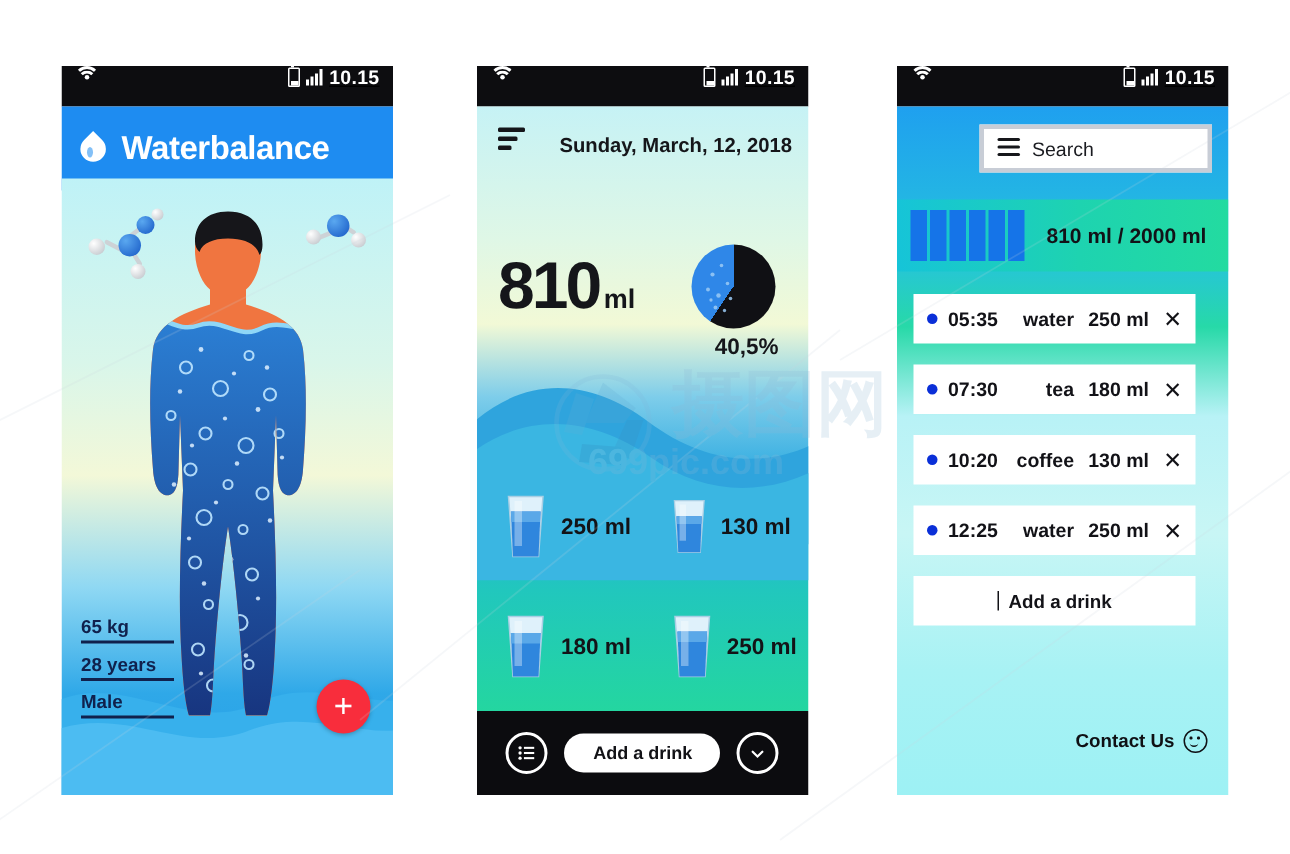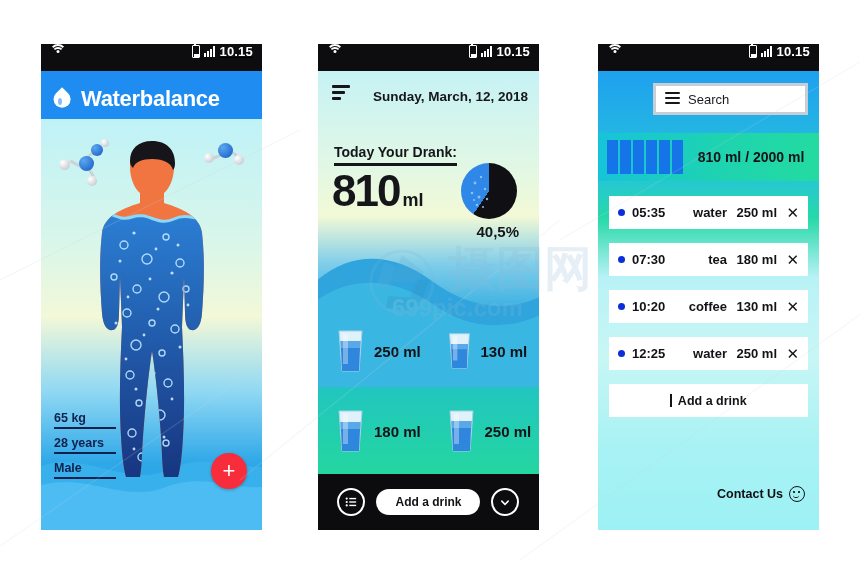--- a/index.html
+++ b/index.html
@@ -123,21 +123,21 @@
     box-sizing:border-box;cursor:text;margin-left:44px;}
   .sh{width:15px;}
   .sh span{display:block;height:2.5px;background:#16171b;margin-bottom:2.5px;border-radius:1px;}
   .search-text{font-size:13px;color:#1a1b20;}
   .prog-wrap{position:absolute;left:0;top:62px;width:100%;height:48px;
     background:linear-gradient(90deg,#16c4d8 0%,#1ed3b0 55%,#23dba0 100%);
     display:flex;align-items:center;}
   .prog-bars{display:flex;gap:2px;margin-left:9px;}
   .prog-bars i{display:block;width:11px;height:34px;background:#1574e8;}
   .prog-text{flex:1;text-align:center;font-size:14px;font-weight:bold;color:#121217;}
-  .rows{position:absolute;left:11px;right:11px;top:125px;}
+  .rows{position:absolute;left:11px;right:22px;top:125px;}
   .drow{background:#fff;height:33px;display:flex;align-items:center;margin-bottom:14px;
     padding:0 9px;box-sizing:border-box;font-size:13px;font-weight:bold;color:#121217;}
   .dot{width:7px;height:7px;border-radius:50%;background:#0a2fd8;margin-right:7px;flex:none;}
   .dtime{width:40px;flex:none;}
   .dname{flex:1;padding-left:5px;text-align:right;}
   .dml{width:50px;text-align:right;}
   .dx{width:22px;text-align:right;cursor:pointer;font-size:15px;font-weight:normal;}
   .add-row{background:#fff;height:33px;display:flex;align-items:center;justify-content:center;
     font-size:12.5px;font-weight:bold;color:#121217;cursor:pointer;}
   .add-row .cursor{display:inline-block;width:1.5px;height:13px;background:#121217;margin-right:6px;}
@@ -341,21 +341,20 @@
         </svg>
       </div>
 
       <div class="hamb">
           <span></span>
           <span></span>
           <span></span>
         </div>
       <div class="m-date">Sunday, March, 12, 2018</div>
 
-      <div class="m-label">Today Your Drank:</div>
       <div class="m-big"><b>810</b><span>ml</span></div>
 
       <div class="pie">
         <svg class="dots" viewBox="0 0 56 56">
           <g fill="#9ccbf5" opacity=".85">
             <circle cx="14" cy="20" r="1.4"></circle>
               <circle cx="20" cy="14" r="1.2"></circle>
               <circle cx="11" cy="30" r="1.3"></circle>
             <circle cx="18" cy="34" r="1.5"></circle>
               <circle cx="24" cy="26" r="1.2"></circle>

